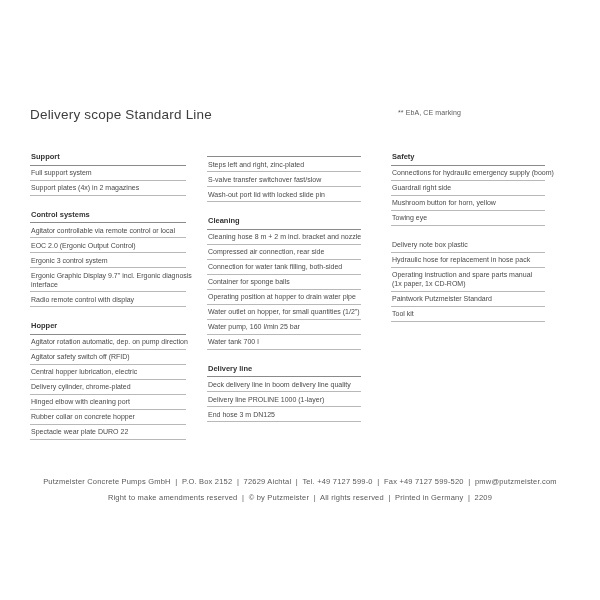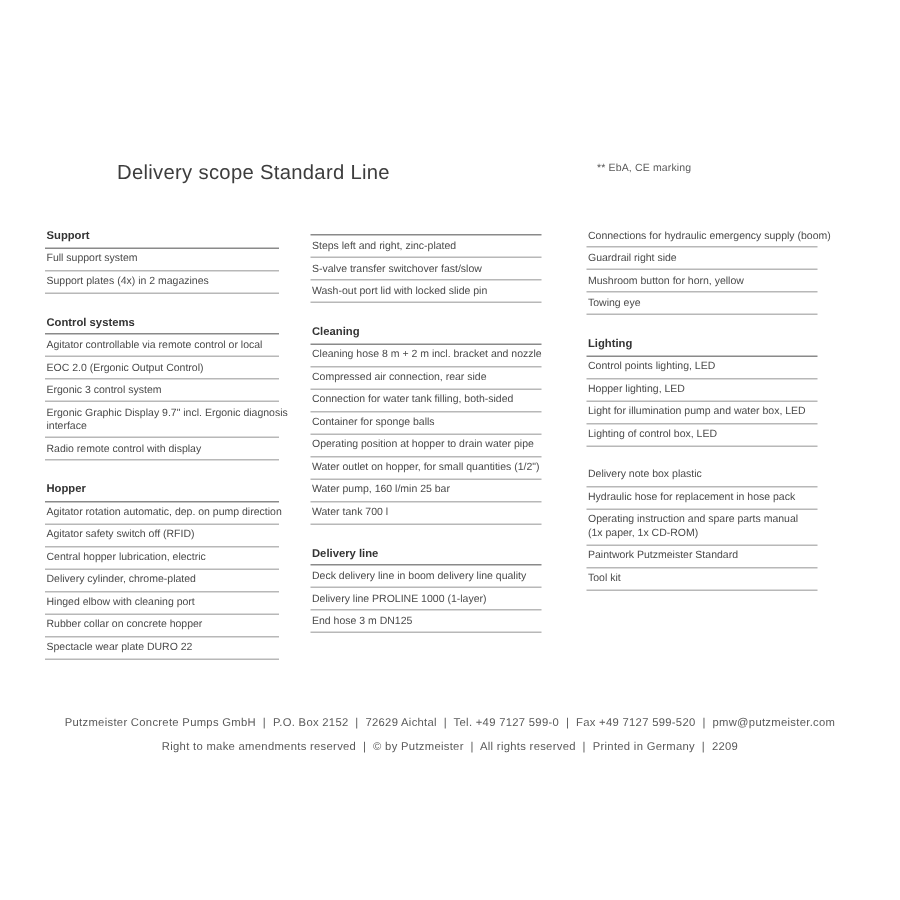--- a/index.html
+++ b/index.html
@@ -3,21 +3,21 @@
 <meta charset="utf-8">
 <style>
   html,body{margin:0;padding:0;background:#fff;}
   .page{
     position:relative;width:600px;height:600px;background:#ffffff;
     font-family:"Liberation Sans","DejaVu Sans",sans-serif;
     overflow:hidden;color:#4a4a4a;
   }
   .title{
     position:absolute;left:30px;top:107px;
-    font-size:13.5px;font-weight:400;color:#3d3d3d;letter-spacing:.2px;margin-left:48px;
+    font-size:13.5px;font-weight:400;color:#3d3d3d;letter-spacing:.2px;
   }
   .note{
     position:absolute;left:398px;top:109px;
     font-size:7px;color:#5a5a5a;letter-spacing:.1px;
   }
   .col{position:absolute;top:150px;}
   .col-left{left:30px;width:156px;}
   .col-middle{left:207px;width:154px;}
   .col-right{left:391px;width:154px;}
   .group{margin-bottom:12px;}
@@ -95,31 +95,25 @@
         <div class="row">Central hopper lubrication, electric</div>
         <div class="row">Delivery cylinder, chrome-plated</div>
         <div class="row">Hinged elbow with cleaning port</div>
         <div class="row">Rubber collar on concrete hopper</div>
         <div class="row">Spectacle wear plate DURO 22</div>
       </div>
     </div>
 
   <div class="col col-right">
       <div class="group">
+        <div class="group-header">Safety</div>
         <div class="row">Connections for hydraulic emergency supply (boom)</div>
         <div class="row">Guardrail right side</div>
         <div class="row">Mushroom button for horn, yellow</div>
         <div class="row">Towing eye</div>
-      </div>
-      <div class="group">
-        <div class="group-header">Lighting</div>
-        <div class="row">Control points lighting, LED</div>
-        <div class="row">Hopper lighting, LED</div>
-        <div class="row">Light for illumination pump and water box, LED</div>
-        <div class="row">Lighting of control box, LED</div>
       </div>
       <div class="group">
         <div class="row">Delivery note box plastic</div>
         <div class="row">Hydraulic hose for replacement in hose pack</div>
         <div class="row">Operating instruction and spare parts manual
 (1x paper, 1x CD-ROM)</div>
         <div class="row">Paintwork Putzmeister Standard</div>
         <div class="row">Tool kit</div>
       </div>
     </div>

